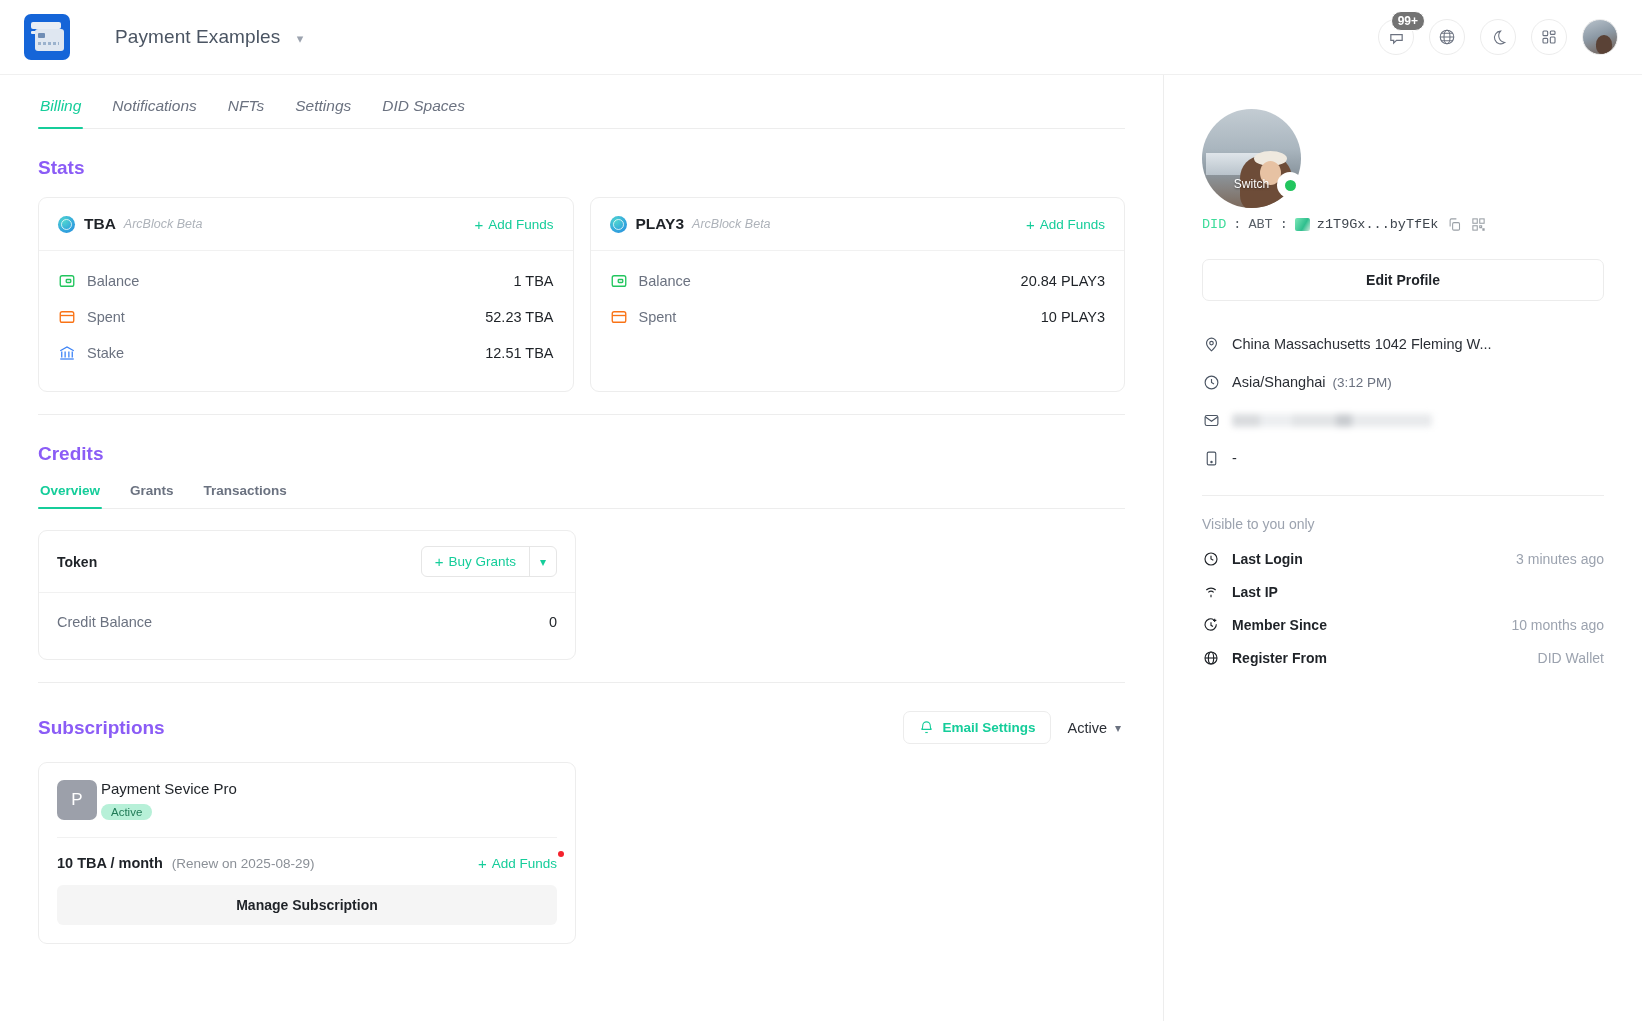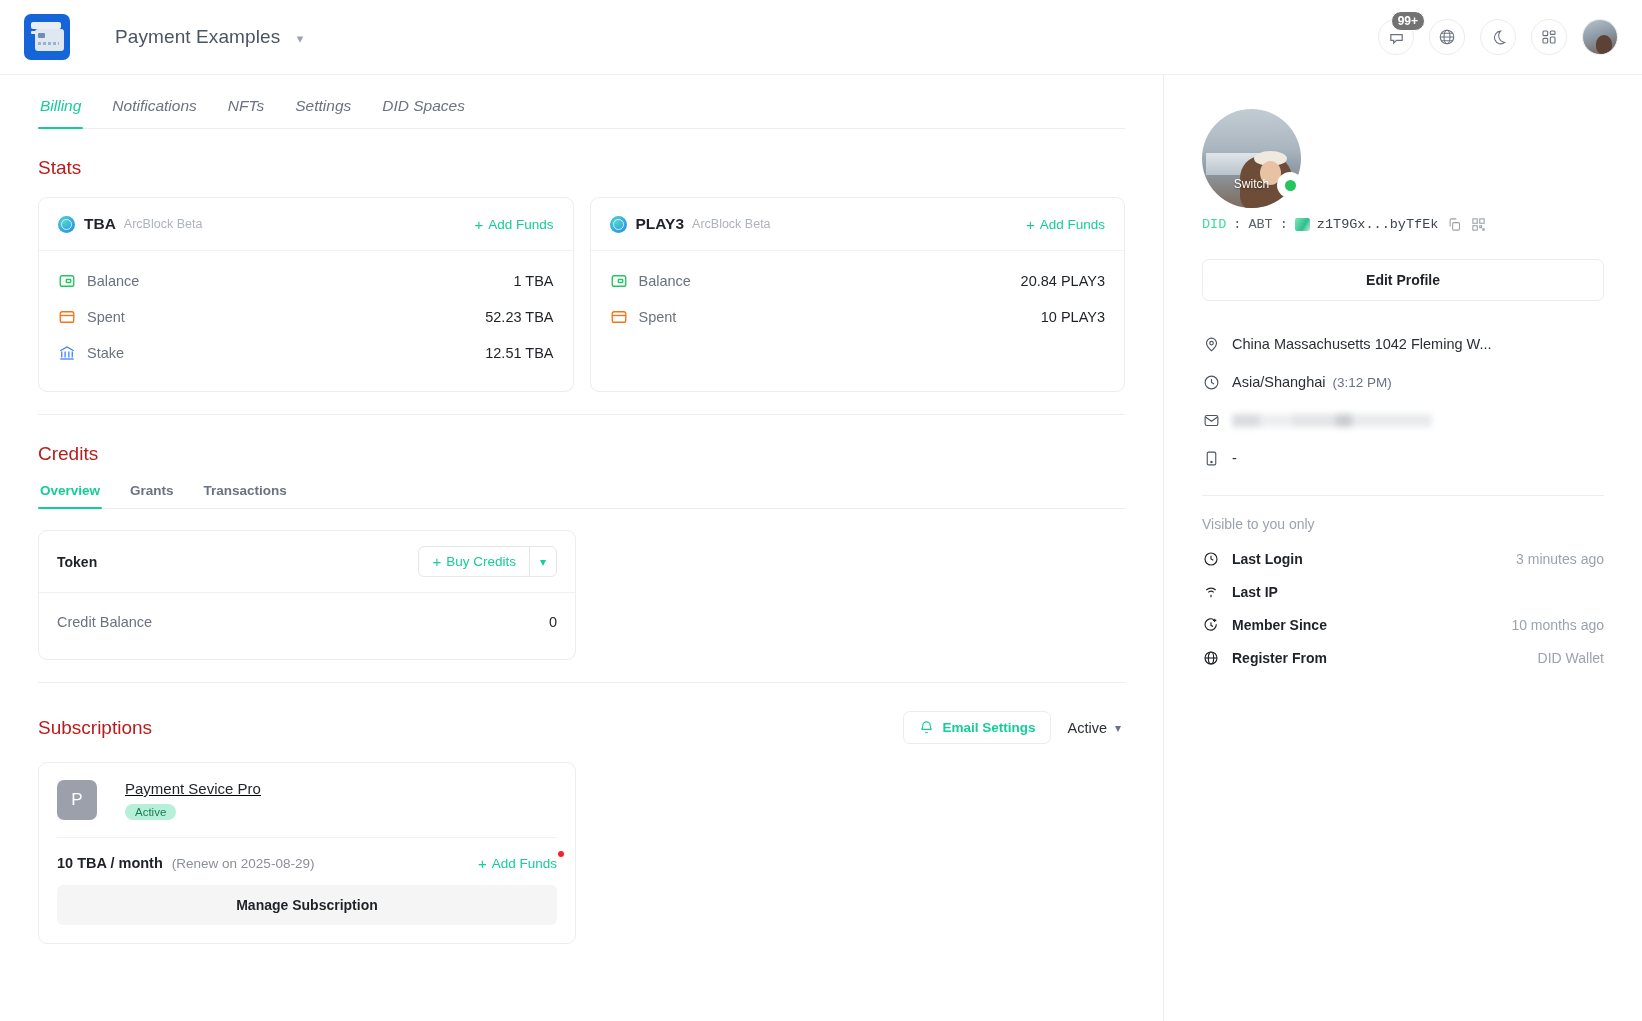--- a/index.html
+++ b/index.html
@@ -130,21 +130,21 @@
   }
   .tab.active { color: #15cd9a; }
   .tab.active::after {
     content: ""; position: absolute;
     left: 0; right: 0; bottom: -1px; height: 2.5px;
     background: #15cd9a; border-radius: 2px;
   }
 
   
   .section-title {
-    font-size: 19px; font-weight: normal; color: #b91c1c;
+    font-size: 19px; font-weight: bold; color: #8b5cf6;
     margin: 28px 0 18px 0;
   }
   .divider { height: 1px; background: #ededed; margin: 22px 0 0 0; }
 
   
   .stats-row { display: flex; gap: 16px; }
   .stat-card {
     width: 538px;
     border: 1px solid #ededed;
     border-radius: 9px;
@@ -160,21 +160,21 @@
     background: radial-gradient(circle at 35% 30%, #4fd6d0, #2f9ede 70%, #2b86cc);
     margin-right: 9px; flex: 0 0 auto;
     position: relative;
   }
   .token-dot::after{
     content:""; position:absolute; inset:3px;
     border-radius:50%;
     border:1px solid rgba(255,255,255,.75);
   }
   .token-sym { font-size: 15.5px; font-weight: bold; color: #1f2328; }
-  .token-net { font-size: 12.5px; color: #aeb3ba; margin-left: 8px; }
+  .token-net { font-size: 12.5px; color: #aeb3ba; margin-left: 8px; font-style: italic; }
   .addfunds {
     margin-left: auto;
     font-size: 13.5px; color: #15cd9a;
     display: flex; align-items: center; gap: 5px;
     white-space: nowrap;
   }
   .plus { font-size: 15px; line-height: 1; }
   .stat-rows { padding: 12px 19px 20px 19px; min-height: 130px; }
   .stat-row {
     display: flex; align-items: center;
@@ -248,21 +248,21 @@
     width: 538px;
     border: 1px solid #ededed; border-radius: 9px; background: #fff;
   }
   .sub-top { display: flex; align-items: center; padding: 17px 18px; }
   .sub-logo {
     width: 40px; height: 40px; border-radius: 7px;
     background: #9ca0aa; color: #fff;
     display: flex; align-items: center; justify-content: center;
     font-size: 17px; flex: 0 0 auto;
   }
-  .sub-meta { margin-left: 28px; text-decoration: underline; }
+  .sub-meta { margin-left: 4px; }
   .sub-name { font-size: 15px; color: #1f2328; }
   .badge-active {
     display: inline-block; margin-top: 7px;
     background: #b7f0d8; color: #1f7a56;
     font-size: 11.5px;
     padding: 2px 10px; border-radius: 9px;
   }
   .sub-sep { height: 1px; background: #f1f1f1; margin: 0 18px; }
   .sub-mid {
     display: flex; align-items: center;
@@ -544,21 +544,21 @@
         <div class="subtab">Grants</div>
         <div class="subtab">Transactions</div>
       </div>
 
       <div class="credit-card">
         <div class="credit-head">
           <span class="credit-title">Token</span>
           <span class="buy-group">
             <span class="buy-btn">
               <span class="plus">+</span>
-              <span>Buy Credits</span>
+              <span>Buy Grants</span>
             </span>
             <span class="buy-caret">▾</span>
           </span>
         </div>
         <div class="credit-body">
           <div class="credit-row">
             <span class="credit-label">Credit Balance</span>
             <span class="credit-val">0</span>
           </div>
         </div>

